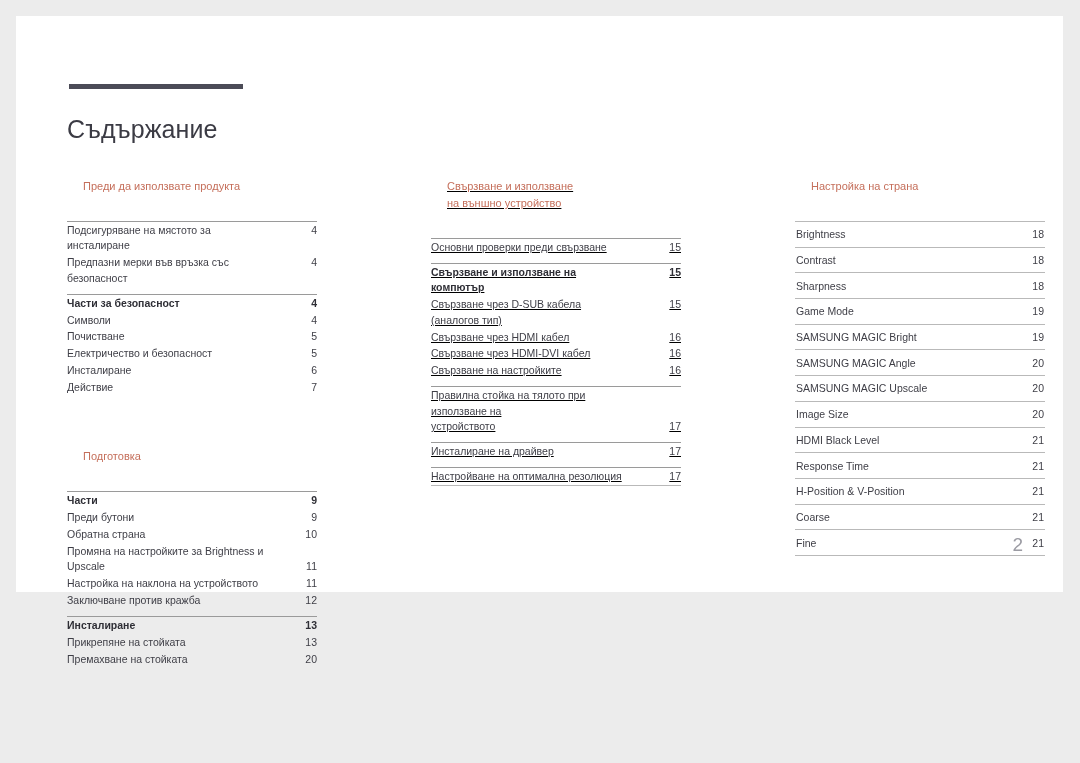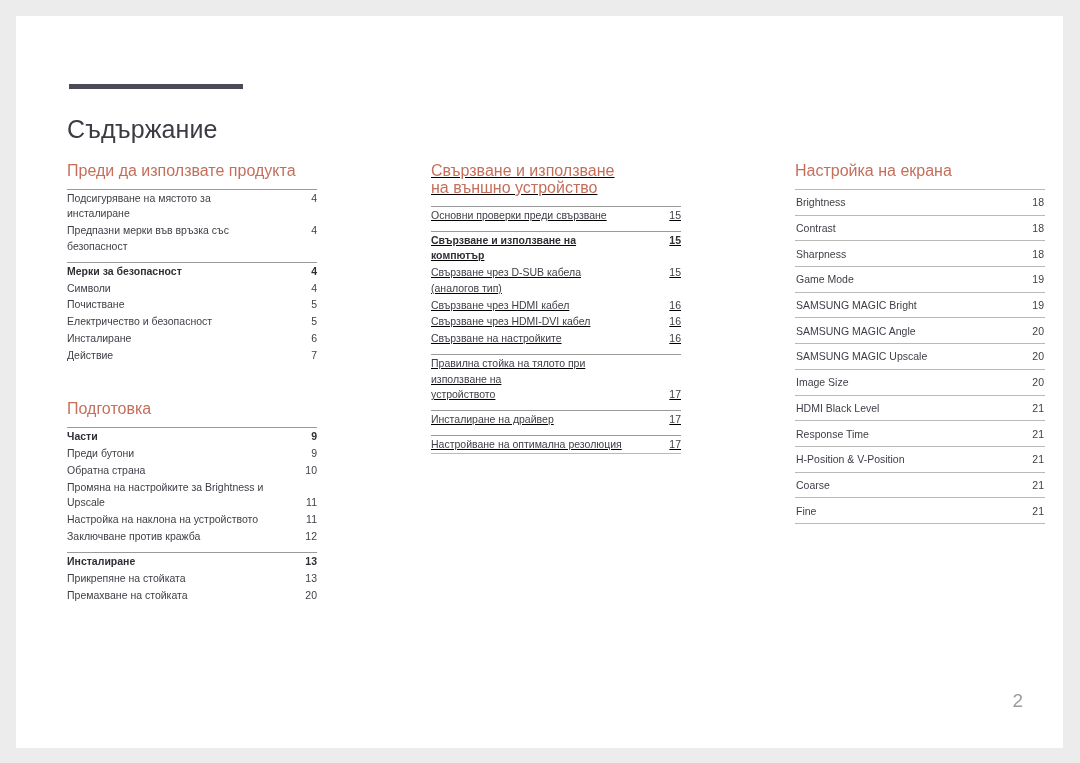--- a/index.html
+++ b/index.html
@@ -11,21 +11,21 @@
     height: 763px;
     background: #ececec;
     font-family: "Liberation Sans", sans-serif;
     overflow: hidden;
   }
   .page {
     position: absolute;
     left: 16px;
     top: 16px;
     width: 1047px;
-    height: 732px;
+    height: 576px;
     background: #ffffff;
   }
 
   
   .title-rule {
     position: absolute;
     left: 53px;
     top: 68px;
     width: 174px;
     height: 5px;
@@ -56,24 +56,24 @@
     width: 250px;
   }
   .col-1 { left: 0px; }
   .col-2 { left: 364px; text-decoration: underline; }
   .col-3 { left: 728px; }
 
   .section { margin-bottom: 0; }
 
   .section-heading {
     color: #c56f5b;
-    font-size: 16px;
+    font-size: 11px;
     line-height: 17px;
     font-weight: normal;
-    margin: 0;
+    margin: 16px;
     padding: 0;
     white-space: pre-line;
   }
 
   .group {
     border-top: 1px solid #9a9a9a;
   }
 
   .entry {
     display: flex;
@@ -149,21 +149,21 @@
             <span class="entry-page">4</span>
           </div>
           <div class="entry">
             <span class="entry-label">Предпазни мерки във връзка със безопасност</span>
             <span class="entry-page">4</span>
           </div>
         </div>
         <div class="gap-xs"></div>
         <div class="group">
           <div class="entry bold">
-            <span class="entry-label">Мерки за безопасност</span>
+            <span class="entry-label">Части за безопасност</span>
             <span class="entry-page">4</span>
           </div>
           <div class="entry">
             <span class="entry-label">Символи</span>
             <span class="entry-page">4</span>
           </div>
           <div class="entry">
             <span class="entry-label">Почистване</span>
             <span class="entry-page">5</span>
           </div>
@@ -292,21 +292,21 @@
             <span class="entry-label">Настройване на оптимална резолюция</span>
             <span class="entry-page">17</span>
           </div>
         </div>
         <div style="border-top:1px solid #b9b9b9;"></div>
       </div>
     </div>
 
     <div class="col col-3">
       <div class="section">
-        <div class="section-heading">Настройка на екрана</div>
+        <div class="section-heading">Настройка на страна</div>
         <div class="gap-sm"></div>
 
         <div class="ruled-row">
           <span class="entry-label">Brightness</span>
           <span class="entry-page">18</span>
         </div>
         <div class="ruled-row">
           <span class="entry-label">Contrast</span>
           <span class="entry-page">18</span>
         </div>

